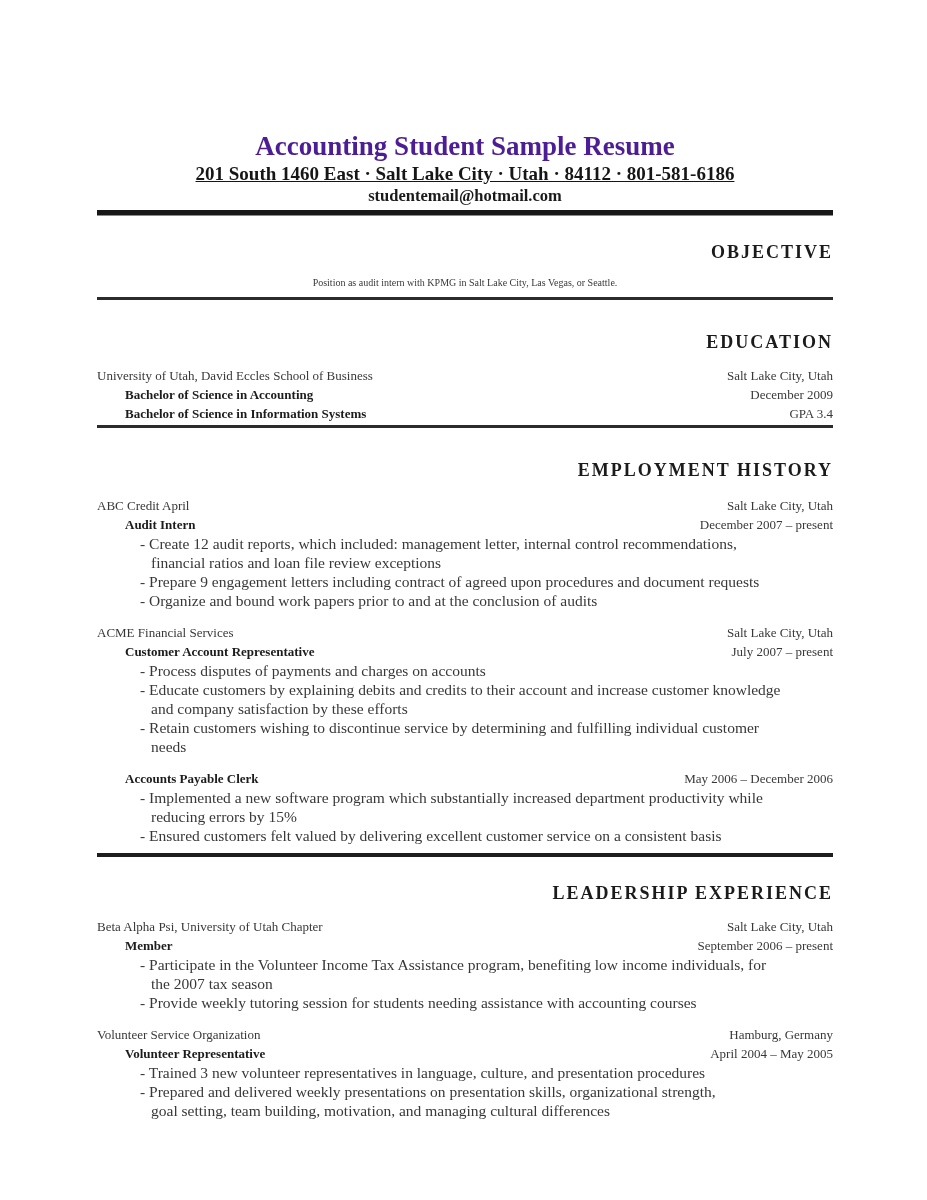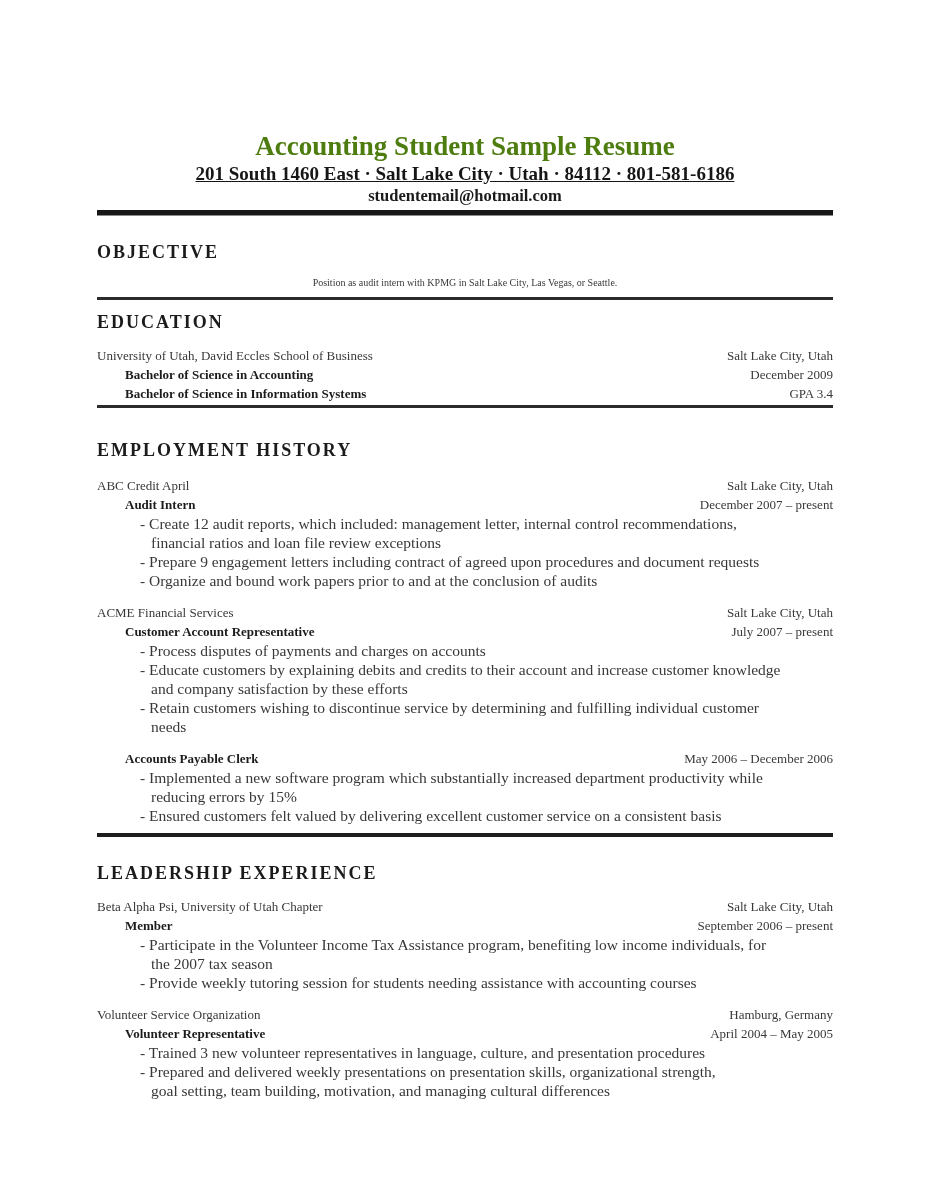--- a/index.html
+++ b/index.html
@@ -20,21 +20,21 @@
     margin-left: 97px;
     width: 736px;
     padding-top: 131px;
   }
   .title {
     margin: 0;
     text-align: center;
     font-size: 27px;
     line-height: 30px;
     font-weight: bold;
-    color: #4d7c0f;
+    color: #4c1d95;
   }
   .address {
     margin-top: 2px;
     text-align: center;
     font-size: 19px;
     line-height: 22px;
     font-weight: bold;
     color: #161616;
     text-decoration: underline;
   }
@@ -58,29 +58,29 @@
     margin-top: 8px;
   }
   .rule-thin {
     height: 3px;
     background: #2b2b2b;
   }
   .rule-obj { margin-top: 5px; }
   .rule-edu { margin-top: 2px; }
   .section-heading {
     margin: 0;
-    text-align: left;
+    text-align: right;
     font-size: 18px;
     line-height: 21px;
     font-weight: bold;
     letter-spacing: 2px;
     color: #1b1b1b;
   }
   .h-objective  { margin-top: 26px; }
-  .h-education  { margin-top: 12px; }
+  .h-education  { margin-top: 32px; }
   .h-employment { margin-top: 32px; }
   .h-leadership { margin-top: 26px; }
   .objective-text {
     margin: 10px 0 0 0;
     text-align: center;
     font-size: 10px;
     line-height: 19px;
   }
   .edu-rows { margin-top: 13px; }
   .row {

